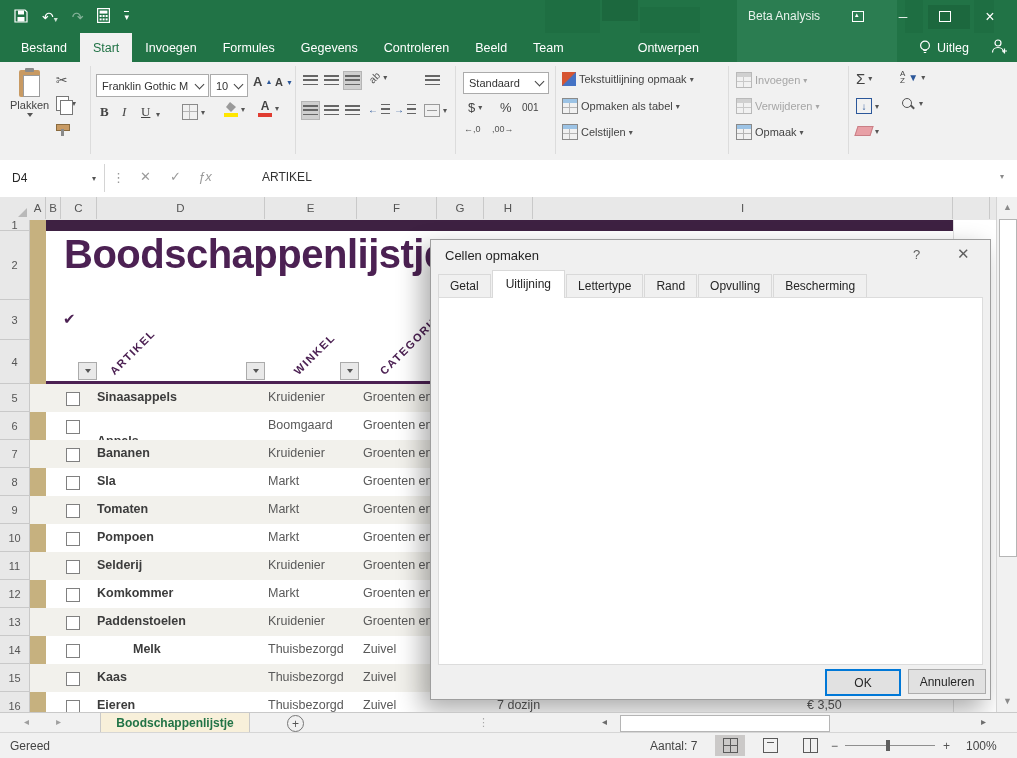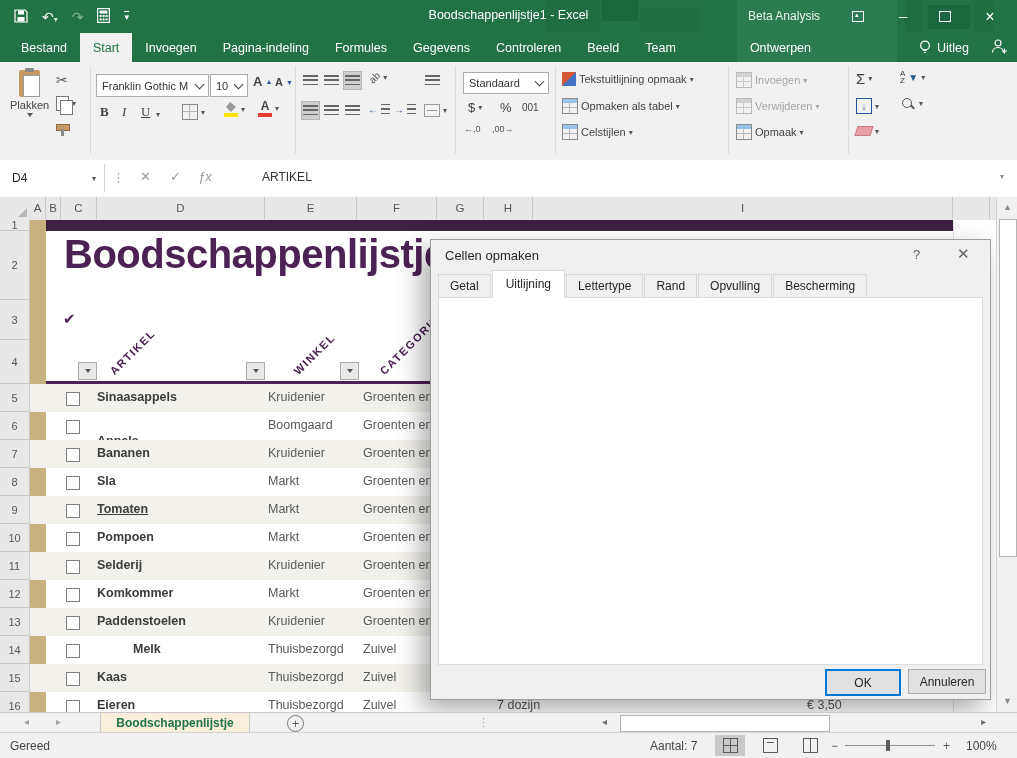--- a/index.html
+++ b/index.html
@@ -171,21 +171,20 @@
               <rect x="8.6" y="7" width="2" height="2"></rect>
               <rect x="2.6" y="10.4" width="2" height="2"></rect>
               <rect x="5.6" y="10.4" width="2" height="2"></rect>
               <rect x="8.6" y="10.4" width="2" height="2"></rect>
             </g>
           </svg>
       </span>
       <span class="qi" style="font-size:9px;border-top:1.5px solid #fff;padding-top:1px;">▾</span>
     </div>
 
-    <div class="doc-title">Boodschappenlijstje1 - Excel</div>
 
     <div class="ctx-chip-top"></div>
     <div class="chip-label">Beta Analysis</div>
     <div class="winbtn" style="left:838px;">
       <span class="boxico" style="position:relative;">
           <span style="position:absolute;left:2px;top:-1px;font-size:7px;">▴</span>
         </span>
     </div>
     <div class="winbtn" style="left:883px;">─</div>
     <div class="winbtn" style="left:925px;">
@@ -193,21 +192,20 @@
       </div>
     <div class="winbtn" style="left:970px;font-size:16px;">×</div>
   </div>
 
   <div class="tabrow">
     <div class="ctx-chip-bottom"></div>
     <div class="rtabs">
         <div class="rtab">Bestand</div>
         <div class="rtab active">Start</div>
         <div class="rtab">Invoegen</div>
-        <div class="rtab">Pagina-indeling</div>
         <div class="rtab">Formules</div>
         <div class="rtab">Gegevens</div>
         <div class="rtab">Controleren</div>
         <div class="rtab">Beeld</div>
         <div class="rtab">Team</div>
         <div class="rtab ctx">Ontwerpen</div>
       </div>
     <div class="help-area">
       <svg width="12" height="15" viewBox="0 0 12 15">
           <circle cx="6" cy="5.5" r="4.4" fill="none" stroke="#fff" stroke-width="1.2"></circle>
@@ -480,21 +478,21 @@
           <span style="left: 333px;">Groenten en fruit</span>
         </div>
         <div class="datarow" style="top: 84px;">
           <div class="scb"></div>
           <span class="nm" style="left: 67px;">Sla</span>
           <span style="left: 238px;">Markt</span>
           <span style="left: 333px;">Groenten en fruit</span>
         </div>
         <div class="datarow band" style="top: 112px;">
           <div class="scb"></div>
-          <span class="nm" style="left: 67px; text-decoration: underline;">Tomaten</span>
+          <span class="nm" style="left: 67px;">Tomaten</span>
           <span style="left: 238px;">Markt</span>
           <span style="left: 333px;">Groenten en fruit</span>
         </div>
         <div class="datarow" style="top: 140px;">
           <div class="scb"></div>
           <span class="nm" style="left: 67px;">Pompoen</span>
           <span style="left: 238px;">Markt</span>
           <span style="left: 333px;">Groenten en fruit</span>
         </div>
         <div class="datarow band" style="top: 168px;">

